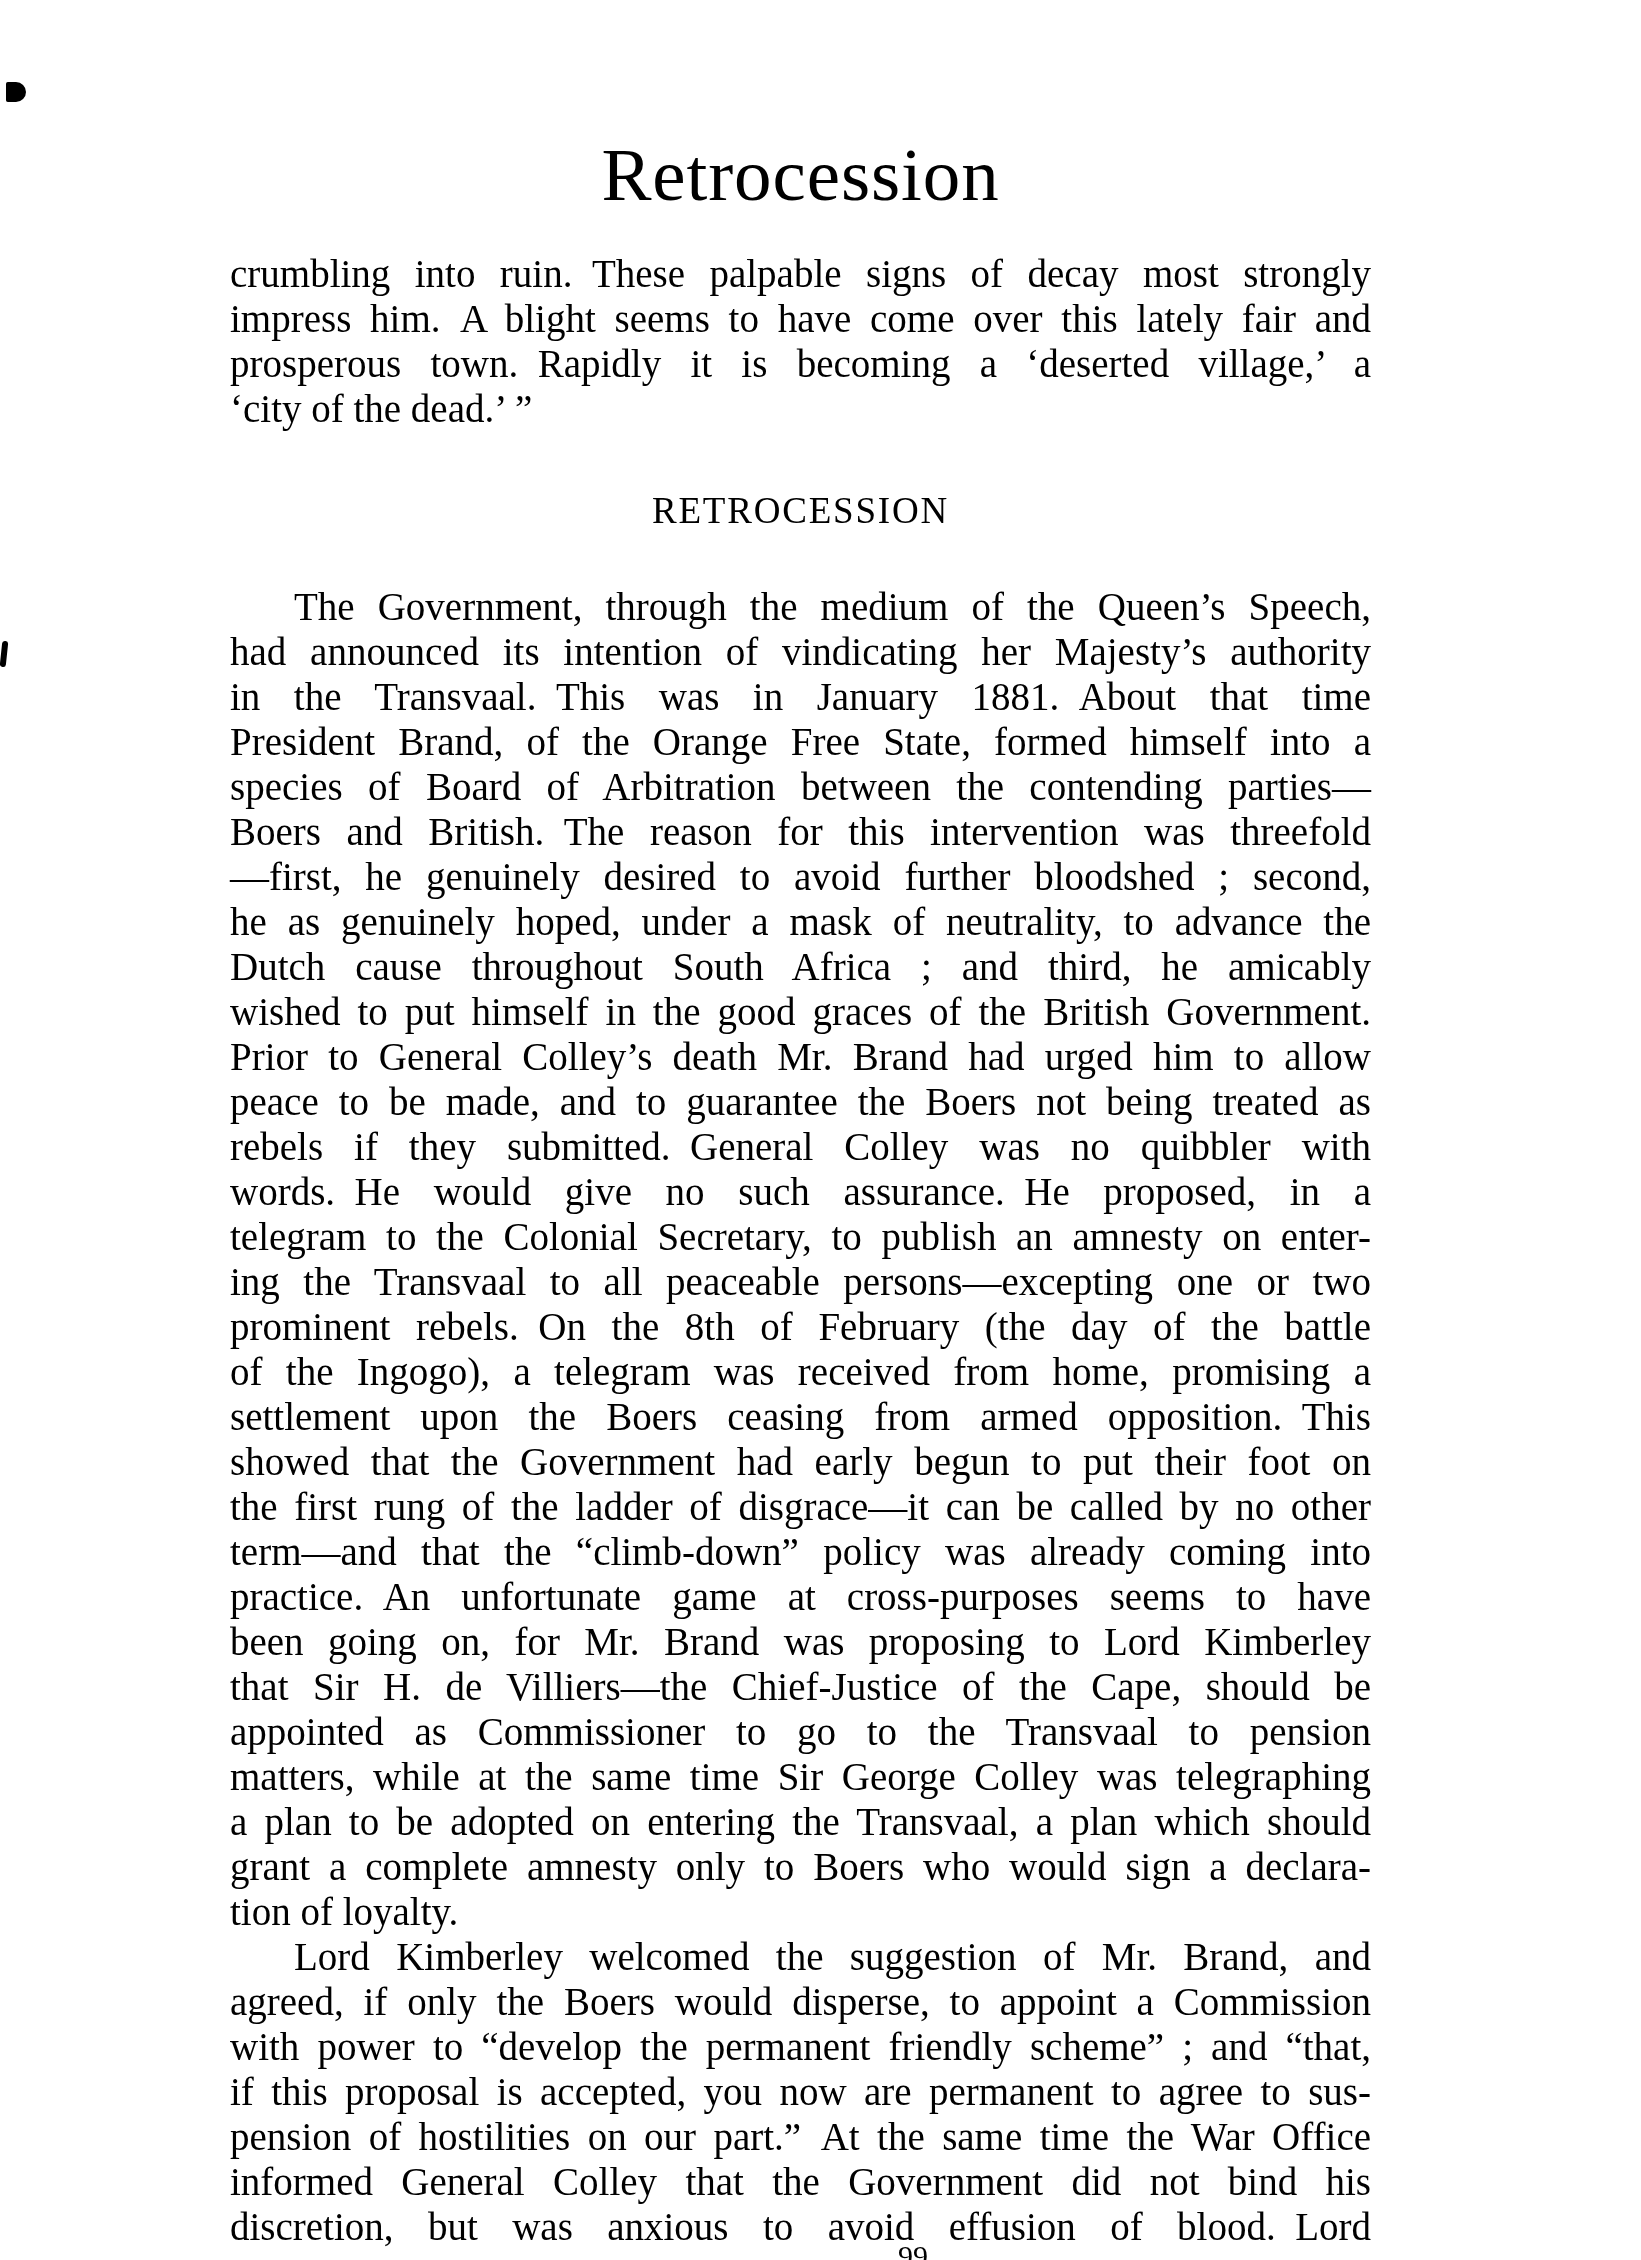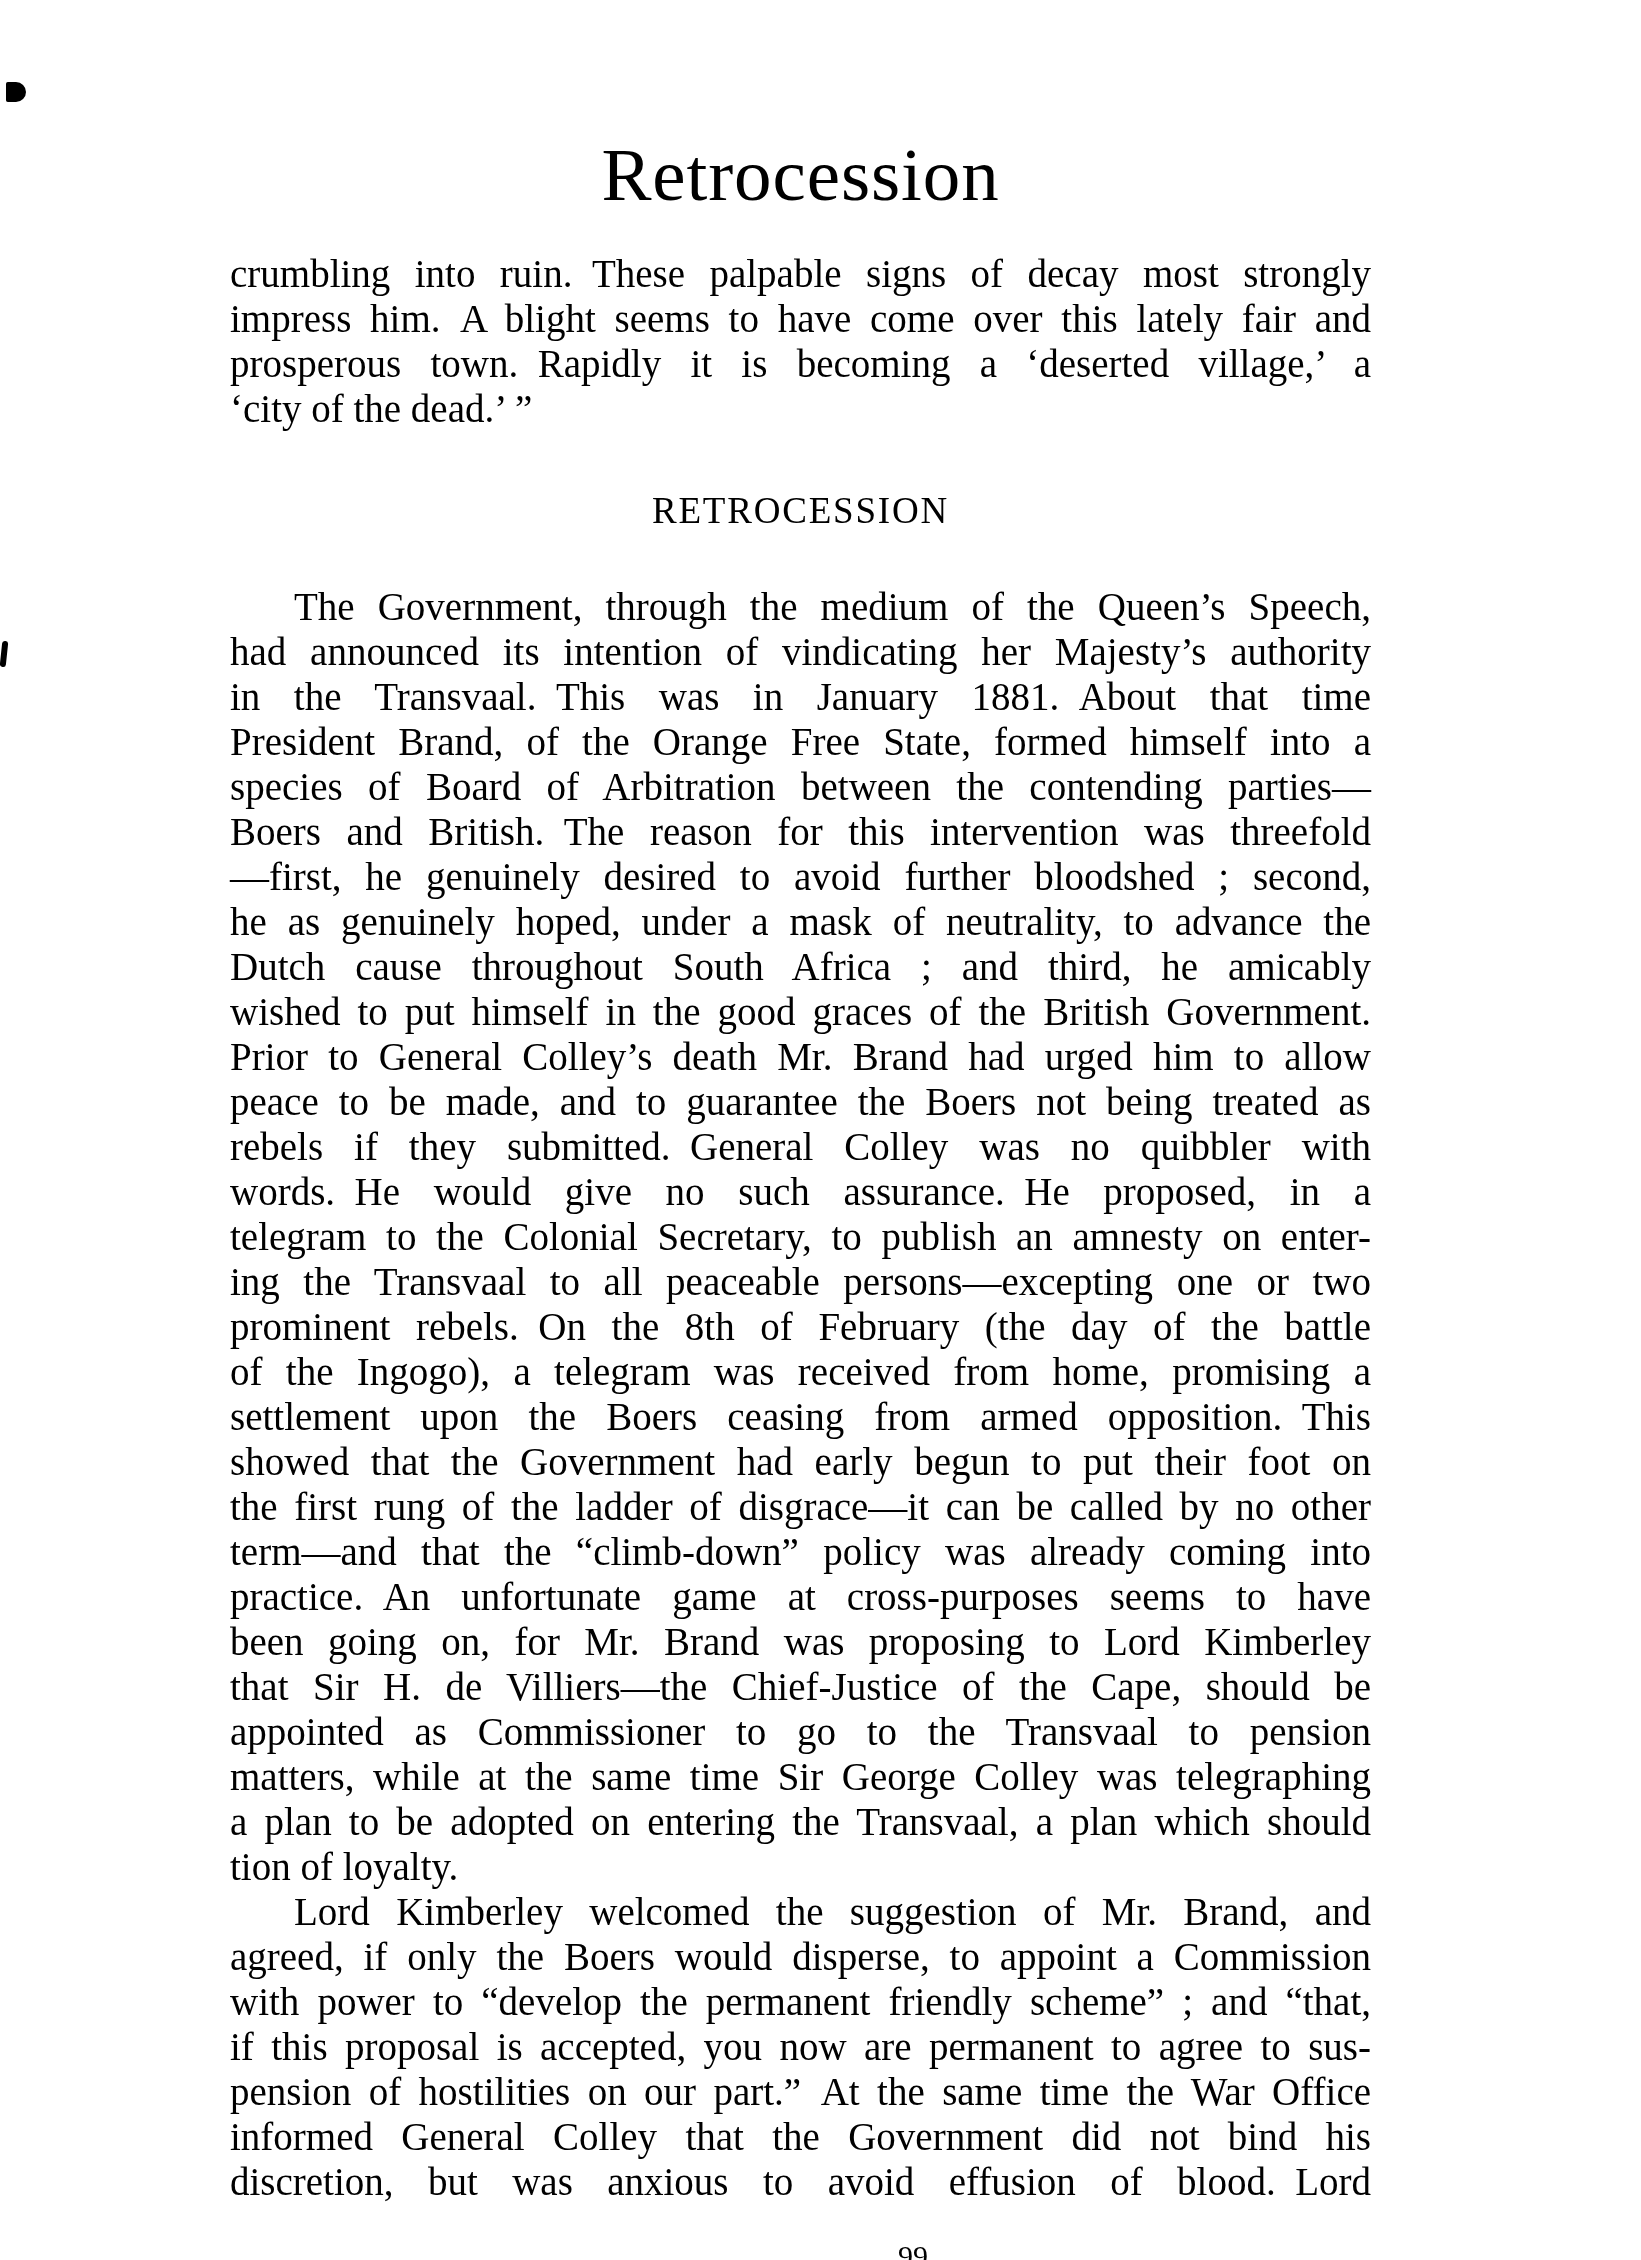--- a/index.html
+++ b/index.html
@@ -126,20 +126,21 @@
         <div class="line">settlement upon the Boers ceasing from armed opposition. This</div>
         <div class="line">showed that the Government had early begun to put their foot on</div>
         <div class="line">the first rung of the ladder of disgrace—it can be called by no other</div>
         <div class="line">term—and that the “climb-down” policy was already coming into</div>
         <div class="line">practice. An unfortunate game at cross-purposes seems to have</div>
         <div class="line">been going on, for Mr. Brand was proposing to Lord Kimberley</div>
         <div class="line">that Sir H. de Villiers—the Chief-Justice of the Cape, should be</div>
         <div class="line">appointed as Commissioner to go to the Transvaal to pension</div>
         <div class="line">matters, while at the same time Sir George Colley was telegraphing</div>
         <div class="line">a plan to be adopted on entering the Transvaal, a plan which should</div>
+        <div class="line">grant a complete amnesty only to Boers who would sign a declara-</div>
         <div class="line last-line">tion of loyalty.</div>
       </div>
     <div class="para" id="para-2">
         <div class="line indent">Lord Kimberley welcomed the suggestion of Mr. Brand, and</div>
         <div class="line">agreed, if only the Boers would disperse, to appoint a Commission</div>
         <div class="line">with power to “develop the permanent friendly scheme” ; and “that,</div>
         <div class="line">if this proposal is accepted, you now are permanent to agree to sus-</div>
         <div class="line">pension of hostilities on our part.” At the same time the War Office</div>
         <div class="line">informed General Colley that the Government did not bind his</div>
         <div class="line">discretion, but was anxious to avoid effusion of blood. Lord</div>

